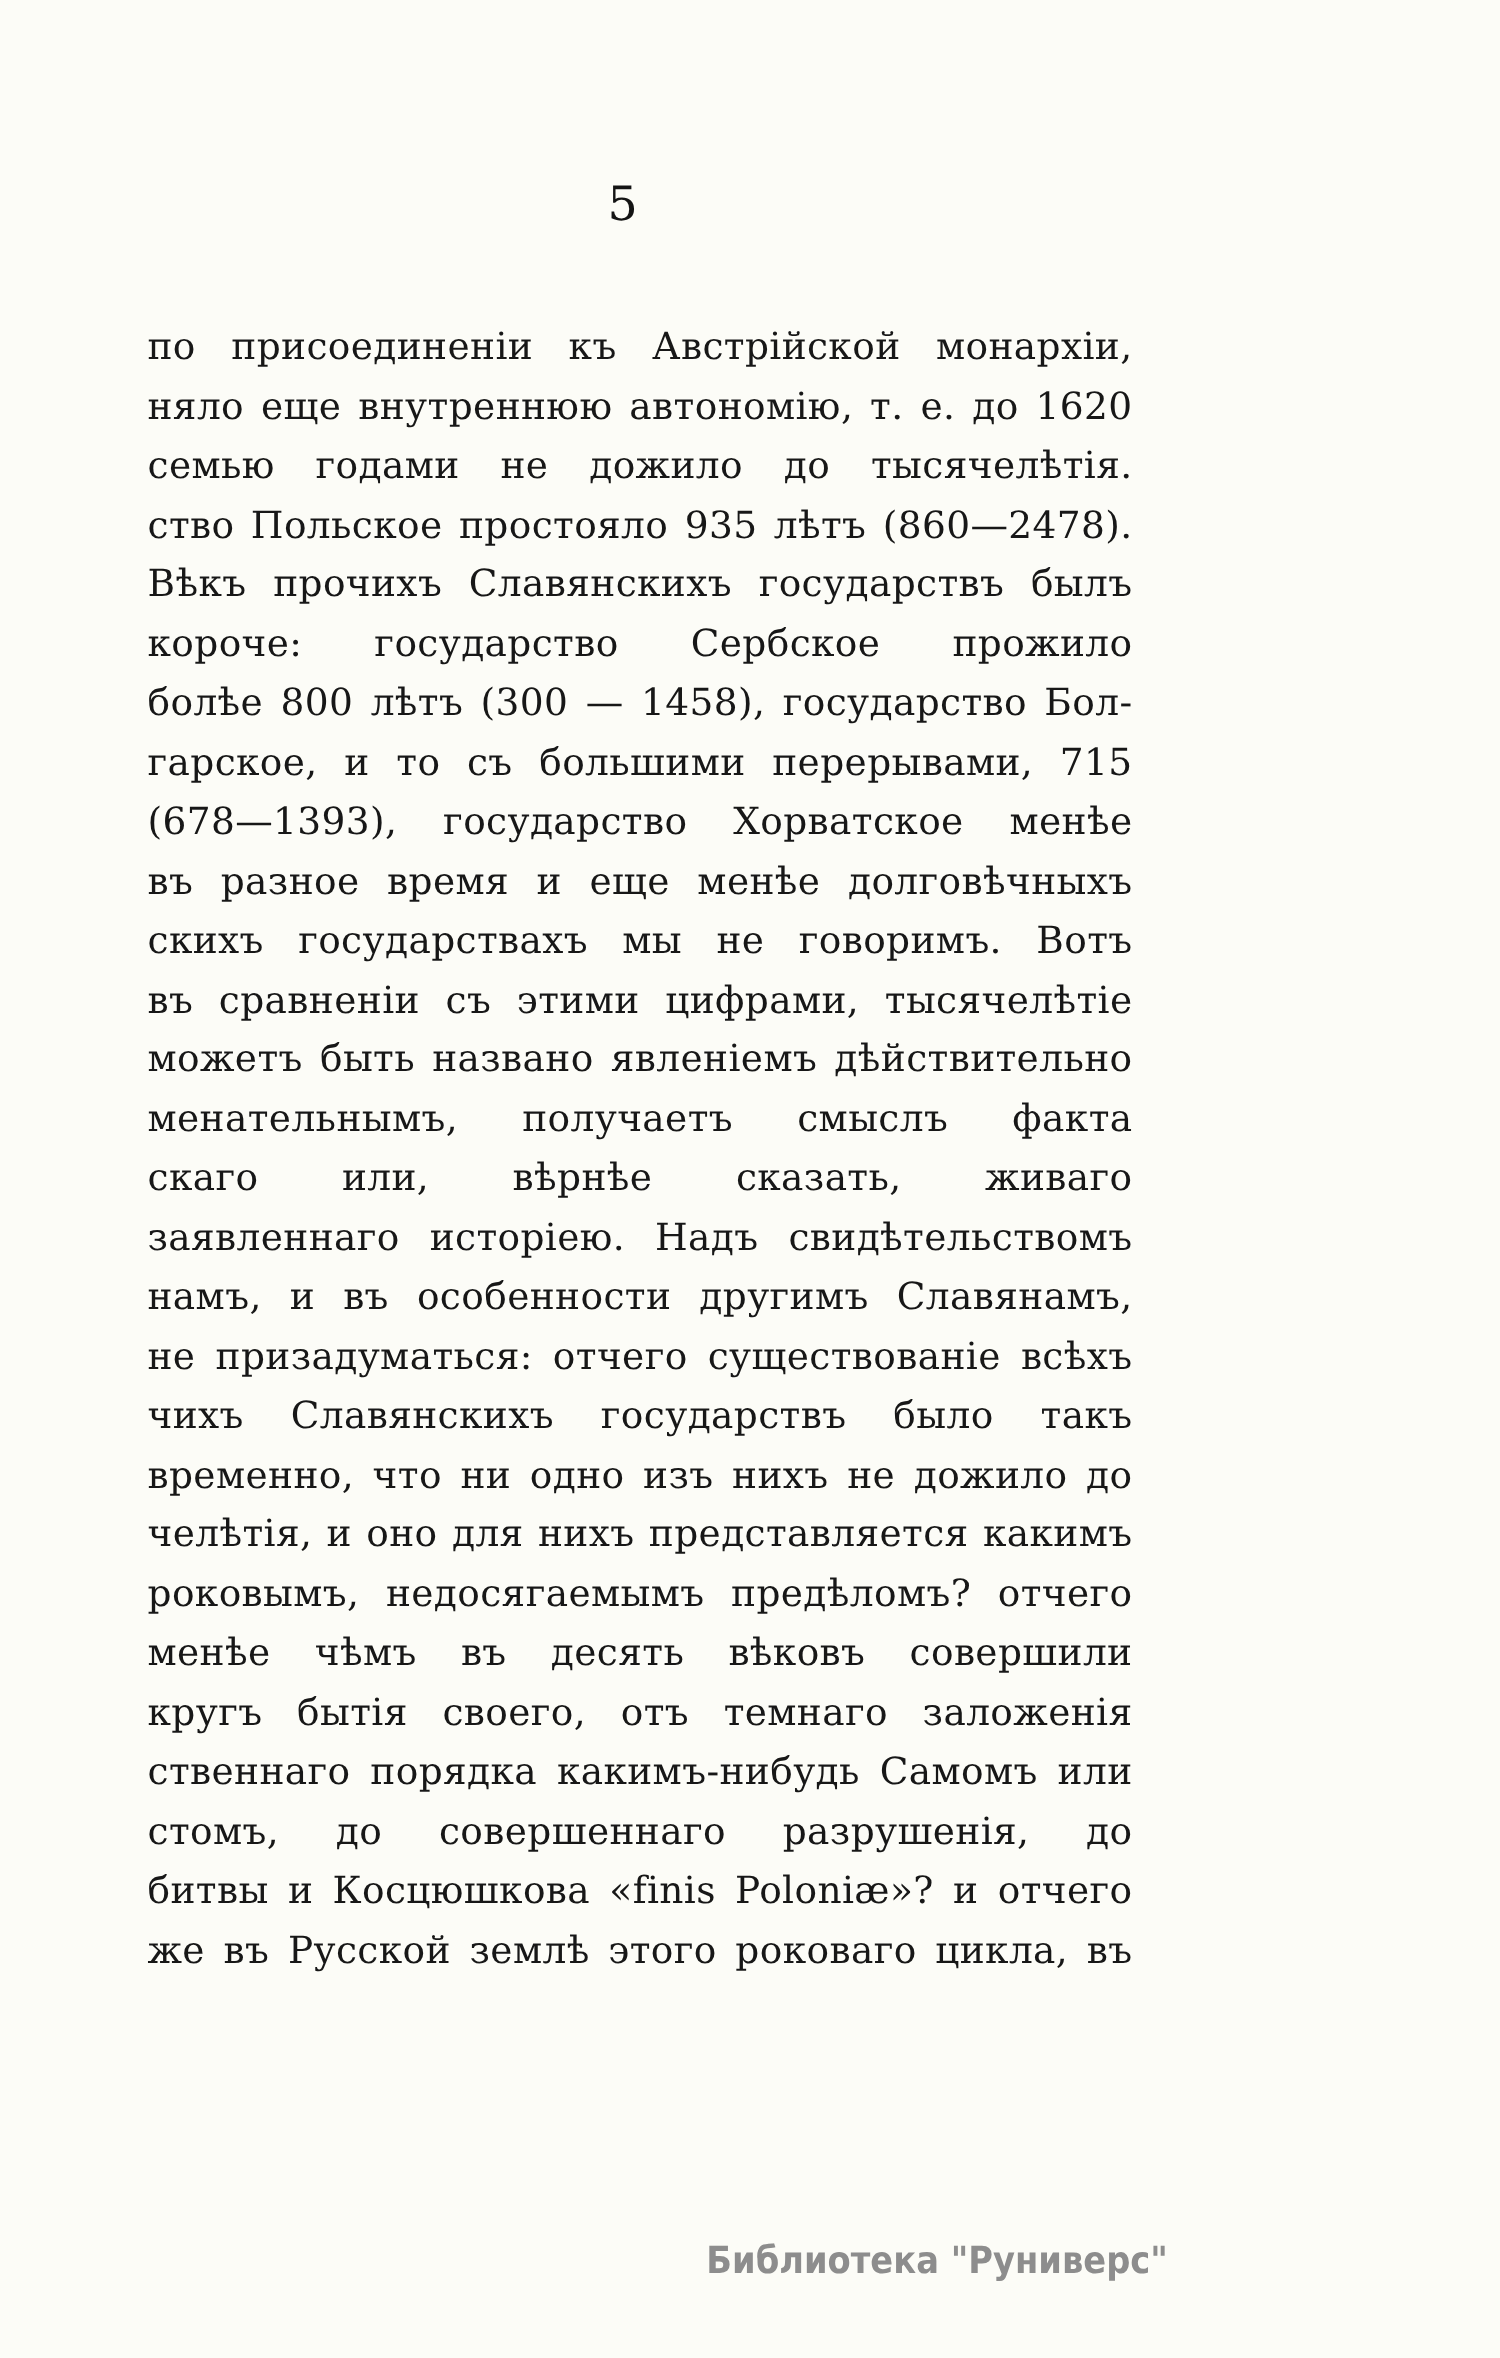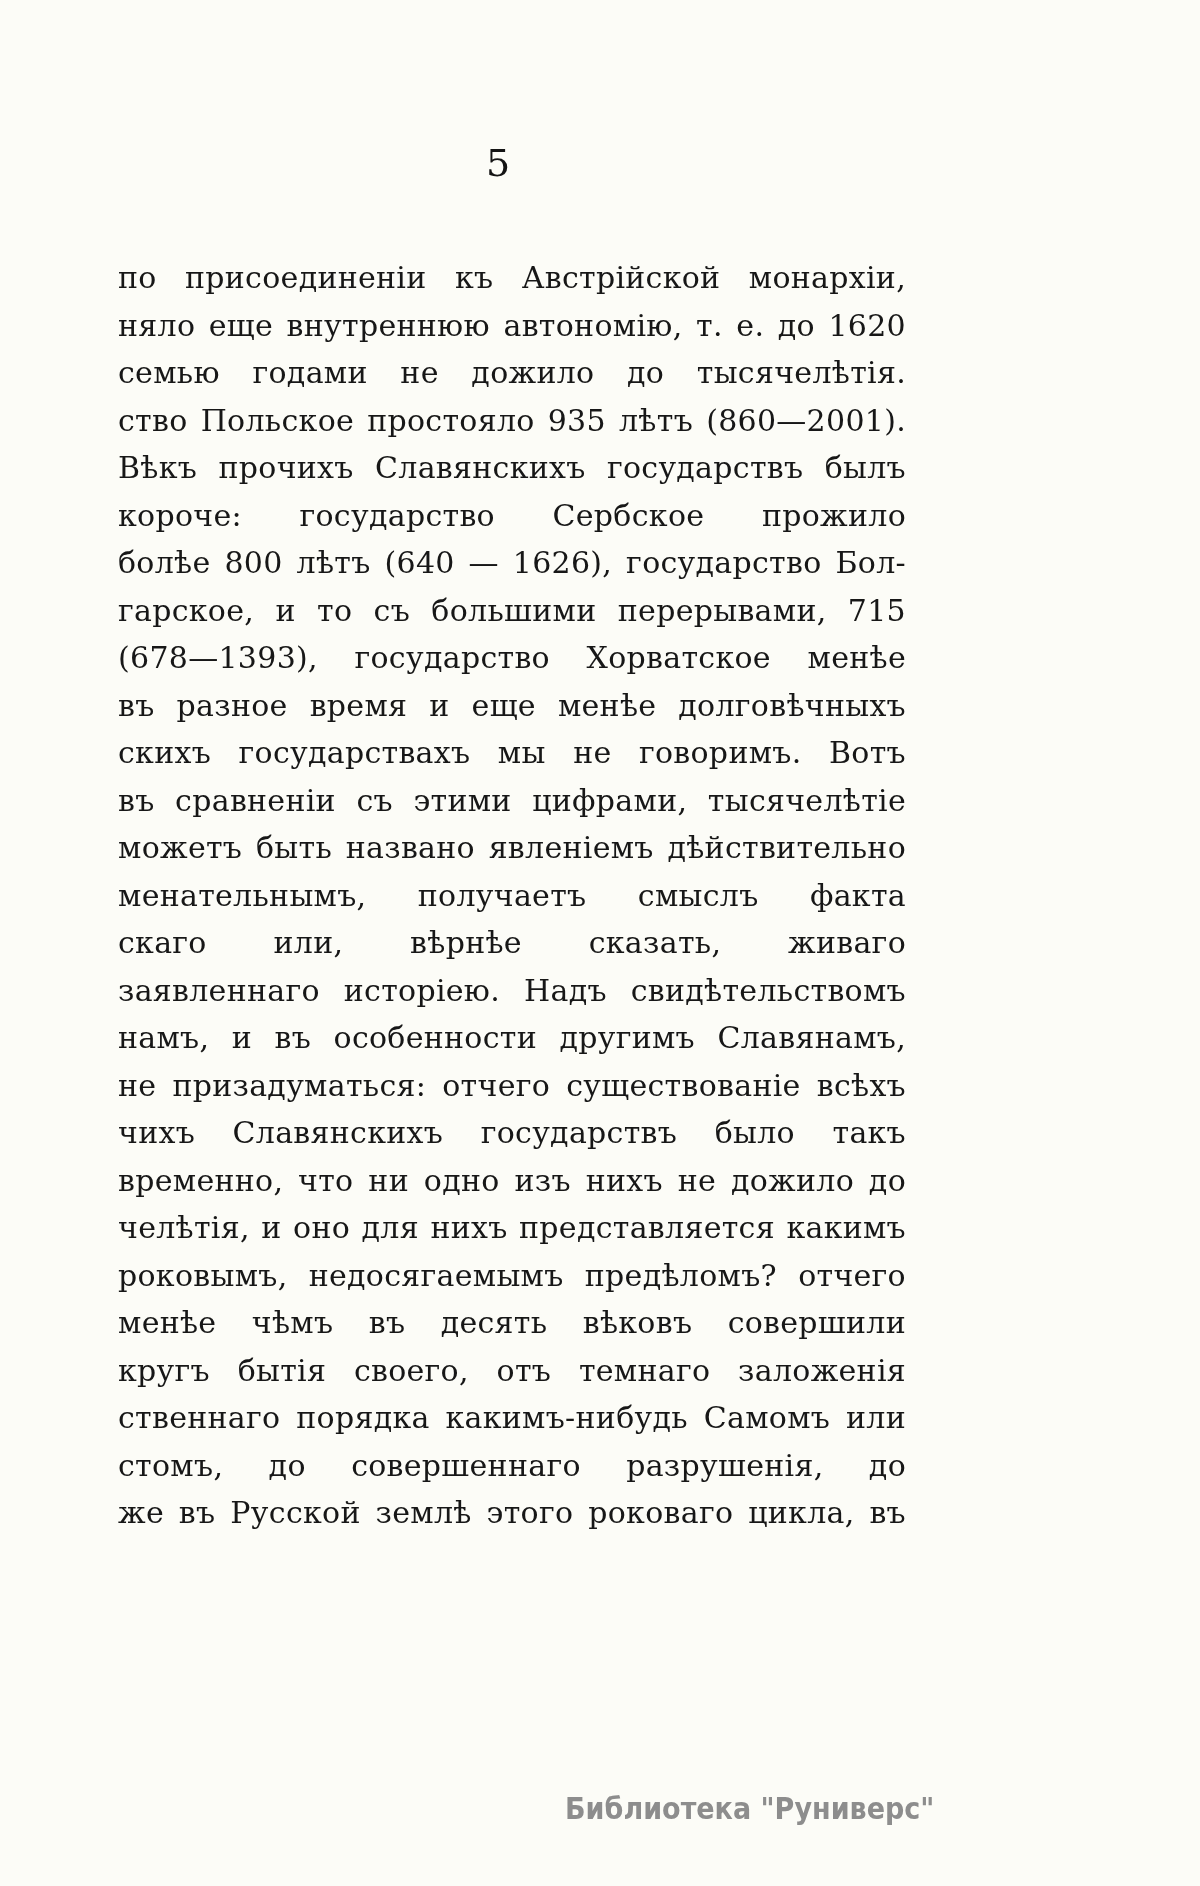--- a/index.html
+++ b/index.html
@@ -53,40 +53,41 @@
 </head>
 <body>
 
 <div class="page">
   <div class="page-number">5</div>
 
   <div class="body-text">
     <div class="text-line">по присоединеніи къ Австрійской монархіи, сохра-</div>
     <div class="text-line">няло еще внутреннюю автономію, т. е. до 1620 г..</div>
     <div class="text-line">семью годами не дожило до тысячелѣтія. Государ-</div>
-    <div class="text-line">ство Польское простояло 935 лѣтъ (860—2001).</div>
+    <div class="text-line">ство Польское простояло 935 лѣтъ (860—2478).</div>
     <div class="text-line">Вѣкъ прочихъ Славянскихъ государствъ былъ еще</div>
     <div class="text-line">короче: государство Сербское прожило нѣсколько</div>
-    <div class="text-line">болѣе 800 лѣтъ (640 — 1626), государство Бол-</div>
+    <div class="text-line">болѣе 800 лѣтъ (300 — 1458), государство Бол-</div>
     <div class="text-line">гарское, и то съ большими перерывами, 715 лѣтъ</div>
     <div class="text-line">(678—1393), государство Хорватское менѣе пяти</div>
     <div class="text-line">въ разное время и еще менѣе долговѣчныхъ Славян-</div>
     <div class="text-line">скихъ государствахъ мы не говоримъ.  Вотъ именно</div>
     <div class="text-line">въ сравненіи съ этими цифрами, тысячелѣтіе Россіи</div>
     <div class="text-line">можетъ быть названо явленіемъ  дѣйствительно зна-</div>
     <div class="text-line">менательнымъ,  получаетъ смыслъ  факта историче-</div>
     <div class="text-line">скаго или, вѣрнѣе сказать,  живаго  свидѣтельства,</div>
     <div class="text-line">заявленнаго исторіею.  Надъ свидѣтельствомъ этимъ</div>
     <div class="text-line">намъ, и въ особенности  другимъ Славянамъ, нельзя</div>
     <div class="text-line">не призадуматься: отчего существованіе всѣхъ про-</div>
     <div class="text-line">чихъ  Славянскихъ  государствъ  было такъ кратко-</div>
     <div class="text-line">временно, что ни одно изъ нихъ не дожило до тыся-</div>
     <div class="text-line">челѣтія, и оно для нихъ  представляется  какимъ то</div>
     <div class="text-line">роковымъ, недосягаемымъ предѣломъ? отчего всѣ они</div>
     <div class="text-line">менѣе  чѣмъ  въ десять  вѣковъ  совершили  полный</div>
     <div class="text-line">кругъ бытія своего, отъ темнаго заложенія государ-</div>
     <div class="text-line">ственнаго  порядка  какимъ-нибудь  Самомъ или Пя-</div>
     <div class="text-line">стомъ, до совершеннаго разрушенія, до Бѣлогорской</div>
+    <div class="text-line">битвы  и Косцюшкова  «finis Poloniæ»?  и  отчего</div>
     <div class="text-line">же въ Русской землѣ  этого роковаго цикла, въ ко-</div>
   </div>
 
   <div class="watermark">Библиотека "Руниверс"</div>
 </div>
 
 </body></html>

